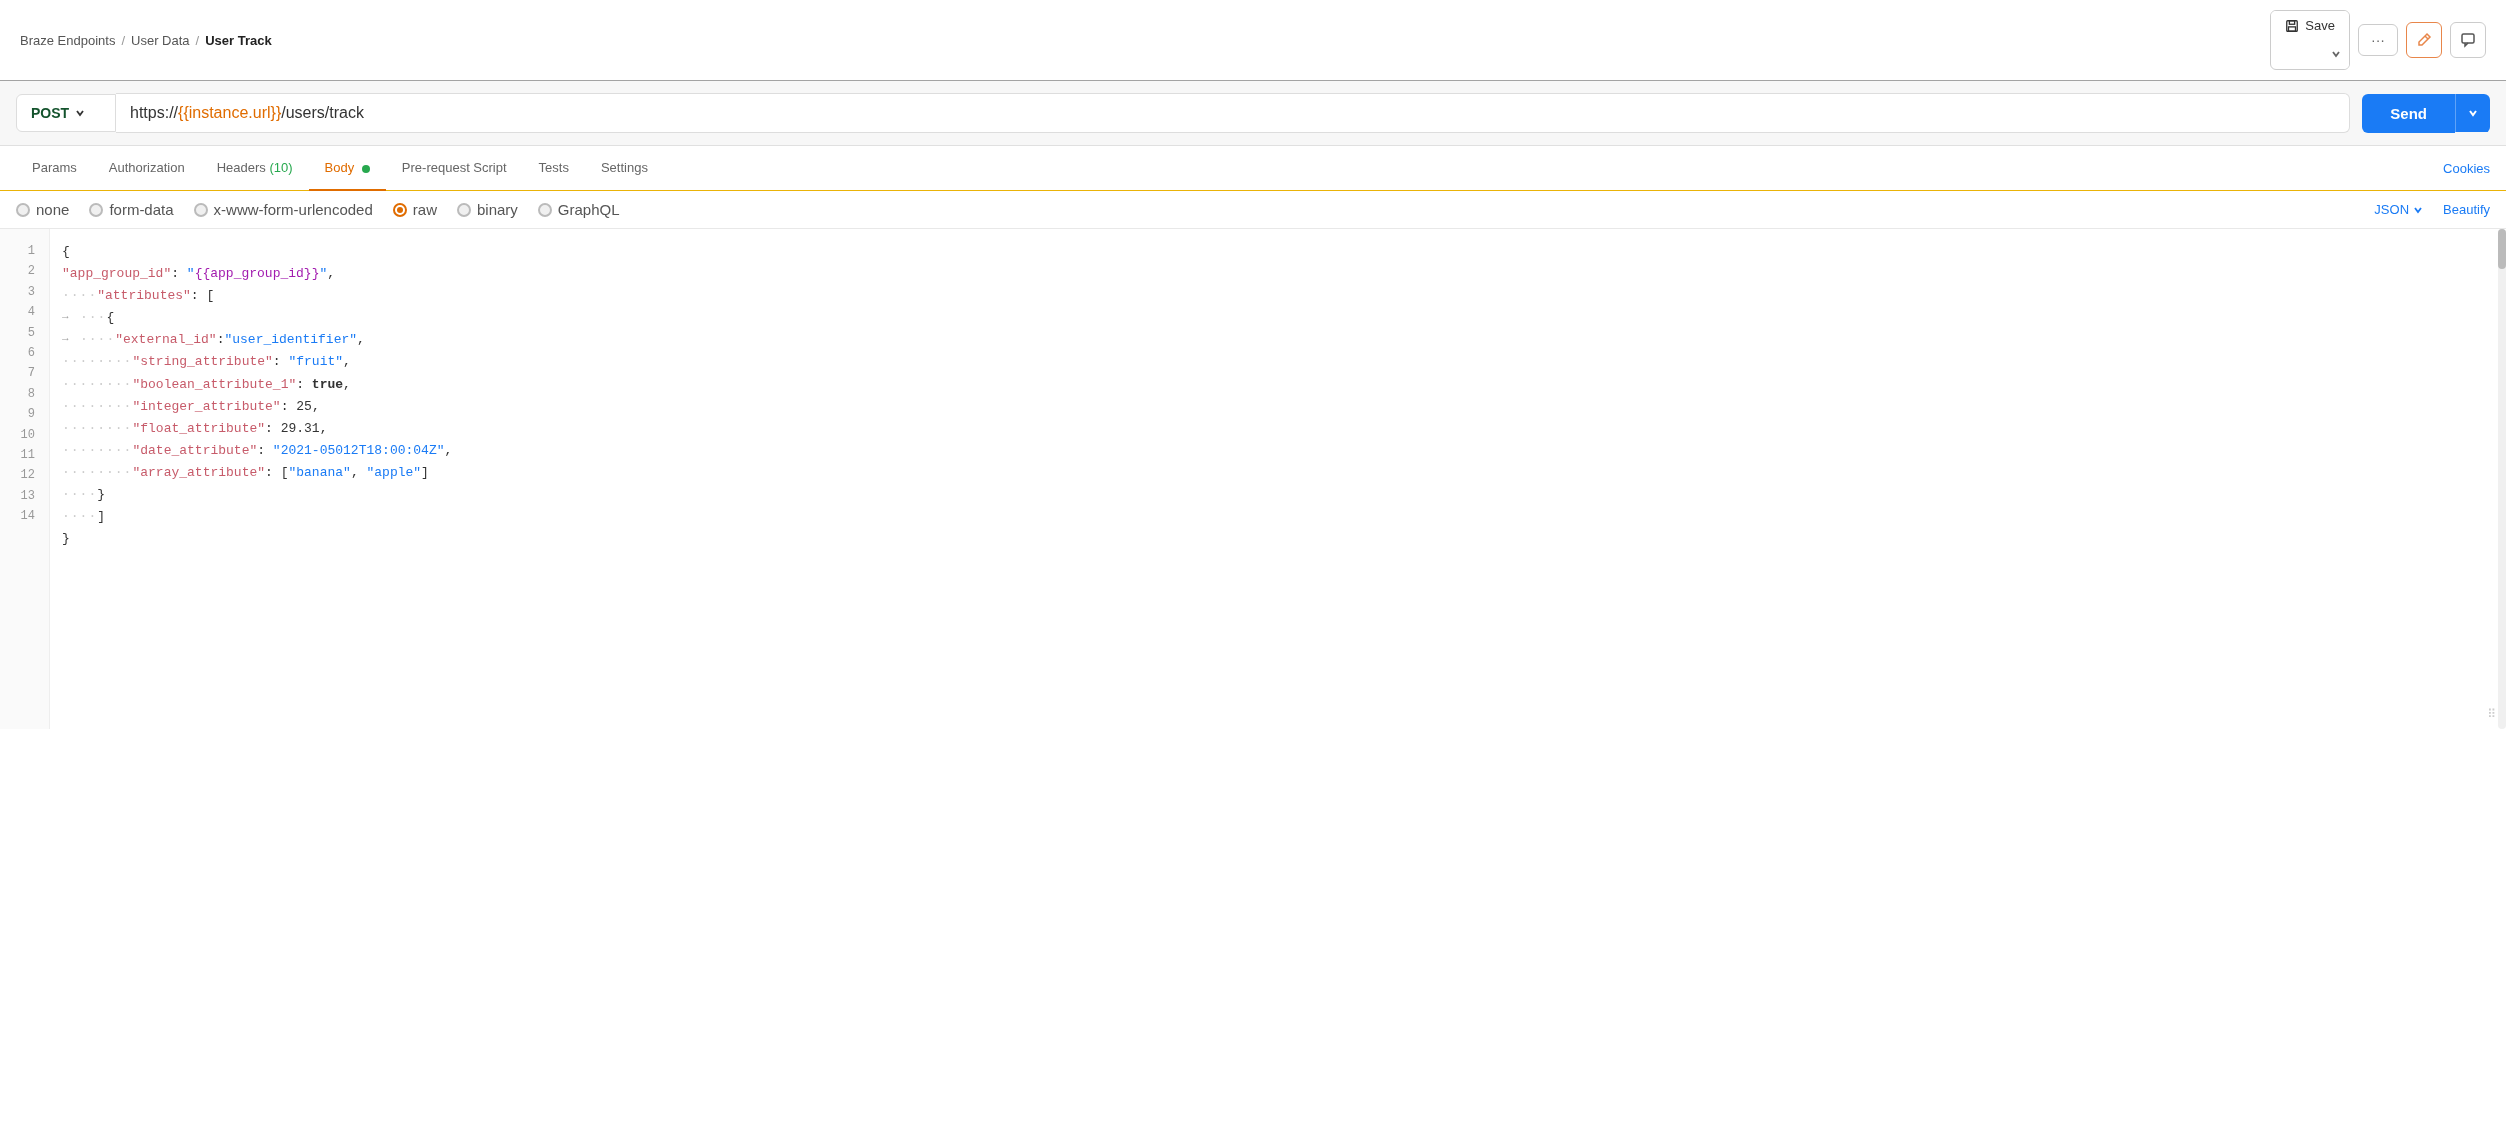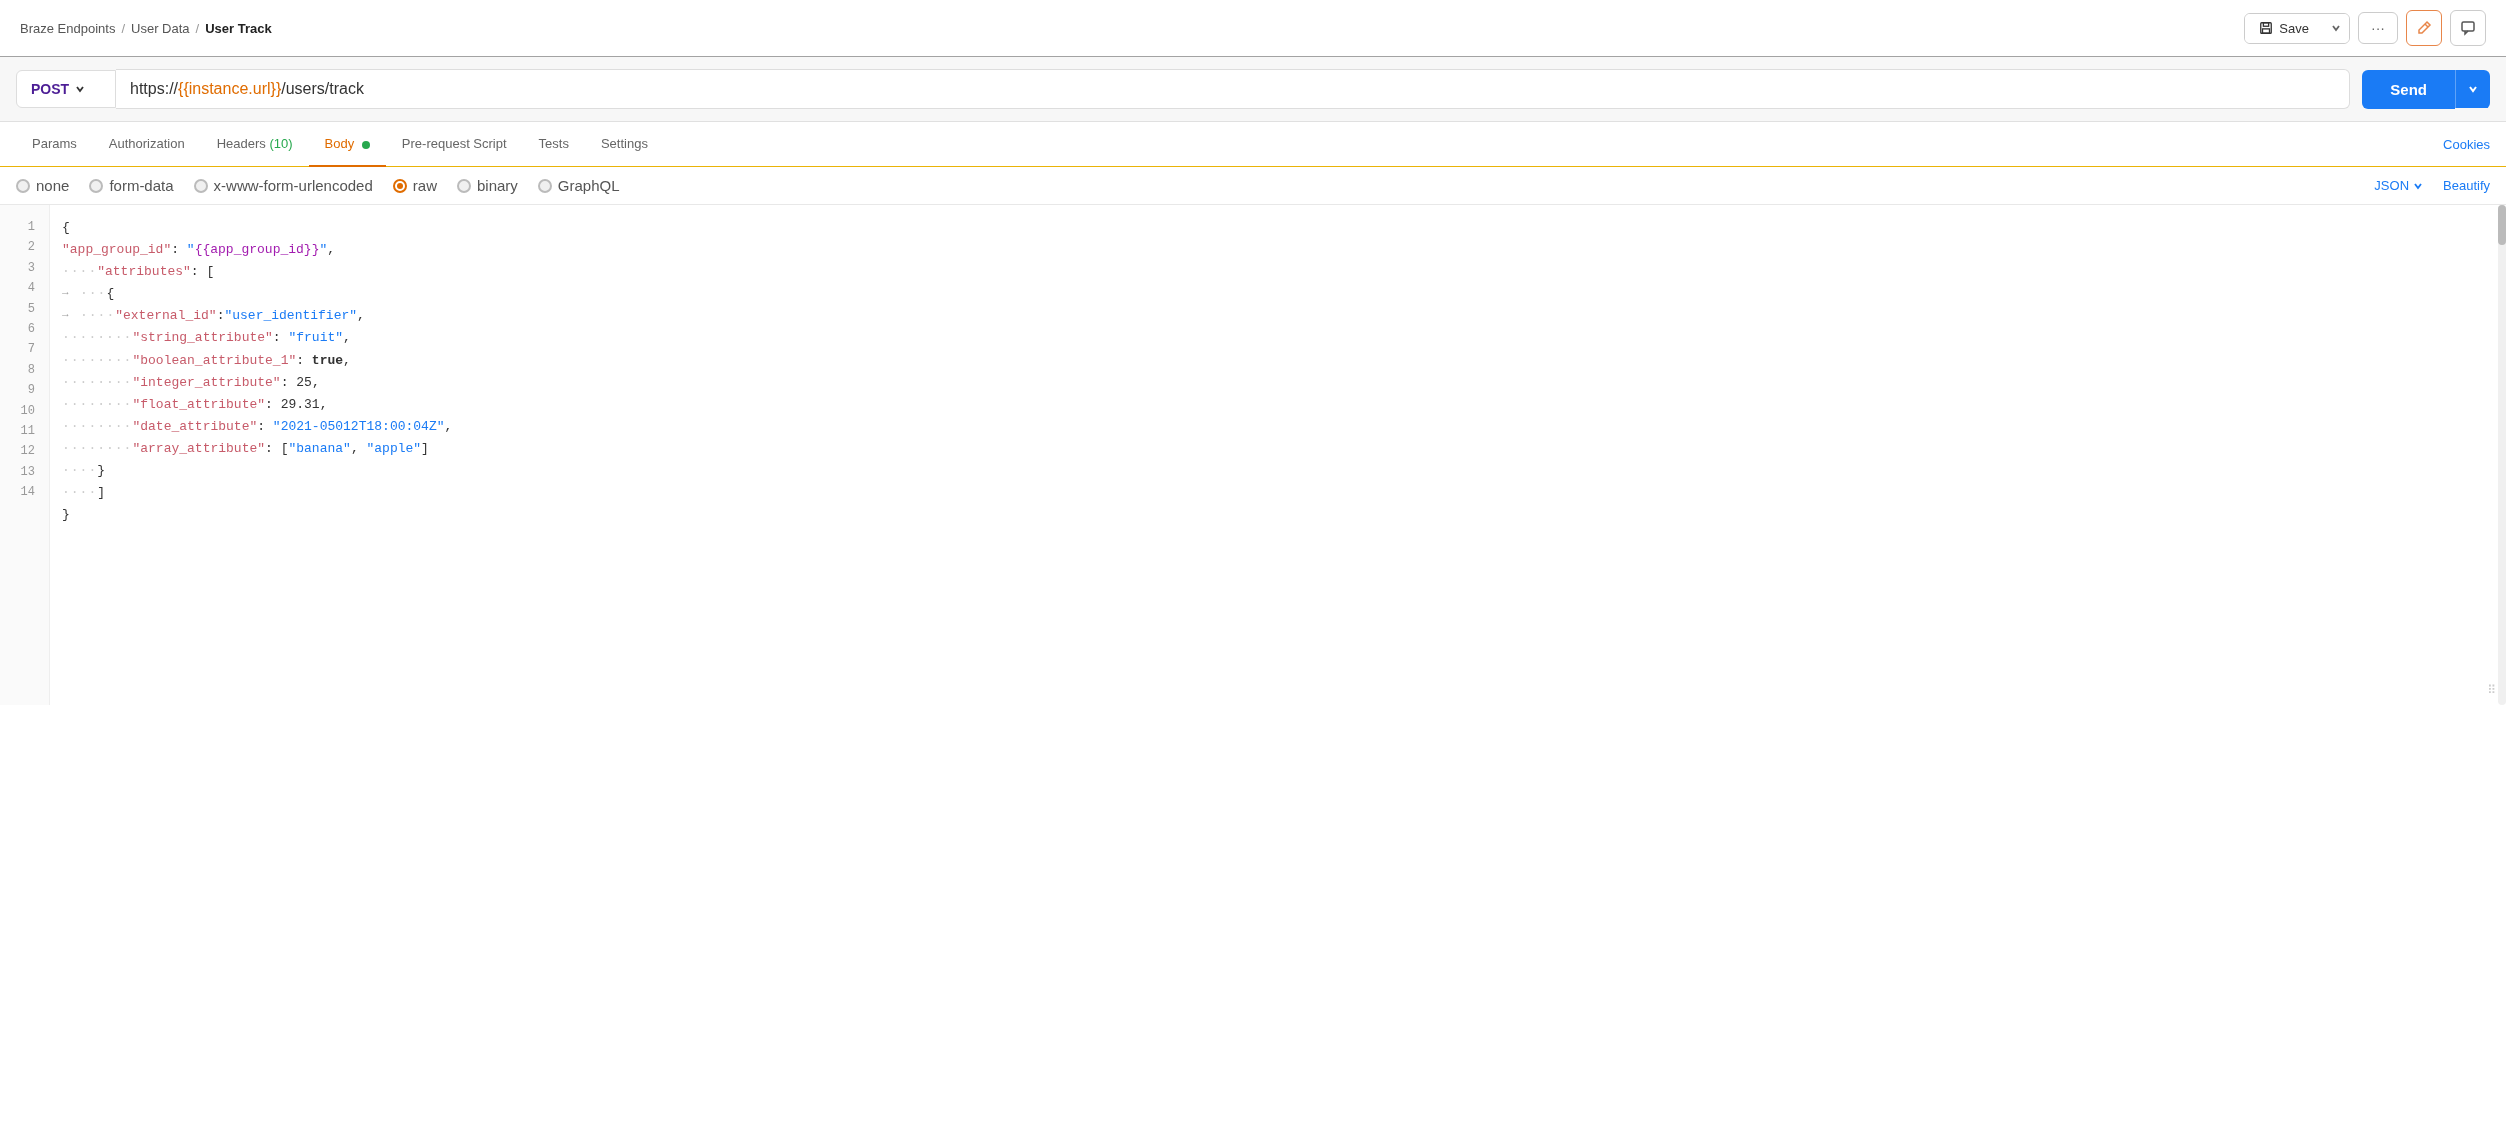--- a/index.html
+++ b/index.html
@@ -32,20 +32,21 @@
       display: flex;
       align-items: center;
       gap: 8px;
     }
     .save-btn-group {
       display: flex;
       align-items: flex-end;
       border: 1.5px solid #ccc;
       border-radius: 6px;
       overflow: hidden;
+      flex-direction: column;
     }
     .save-btn-main {
       display: flex;
       align-items: center;
       gap: 6px;
       padding: 7px 14px;
       background: #fff;
       border: none;
       cursor: pointer;
       font-size: 13px;
@@ -95,21 +96,21 @@
       display: flex;
       align-items: center;
       gap: 6px;
       padding: 10px 14px;
       background: #fff;
       border: 1.5px solid #ddd;
       border-radius: 6px 0 0 6px;
       cursor: pointer;
       font-weight: 700;
       font-size: 14px;
-      color: #4c1d95;
+      color: #14532d;
       min-width: 100px;
     }
     .url-input-wrap {
       flex: 1;
       display: flex;
       align-items: center;
       background: #fff;
       border: 1.5px solid #ddd;
       border-left: none;
       border-radius: 0 6px 6px 0;

